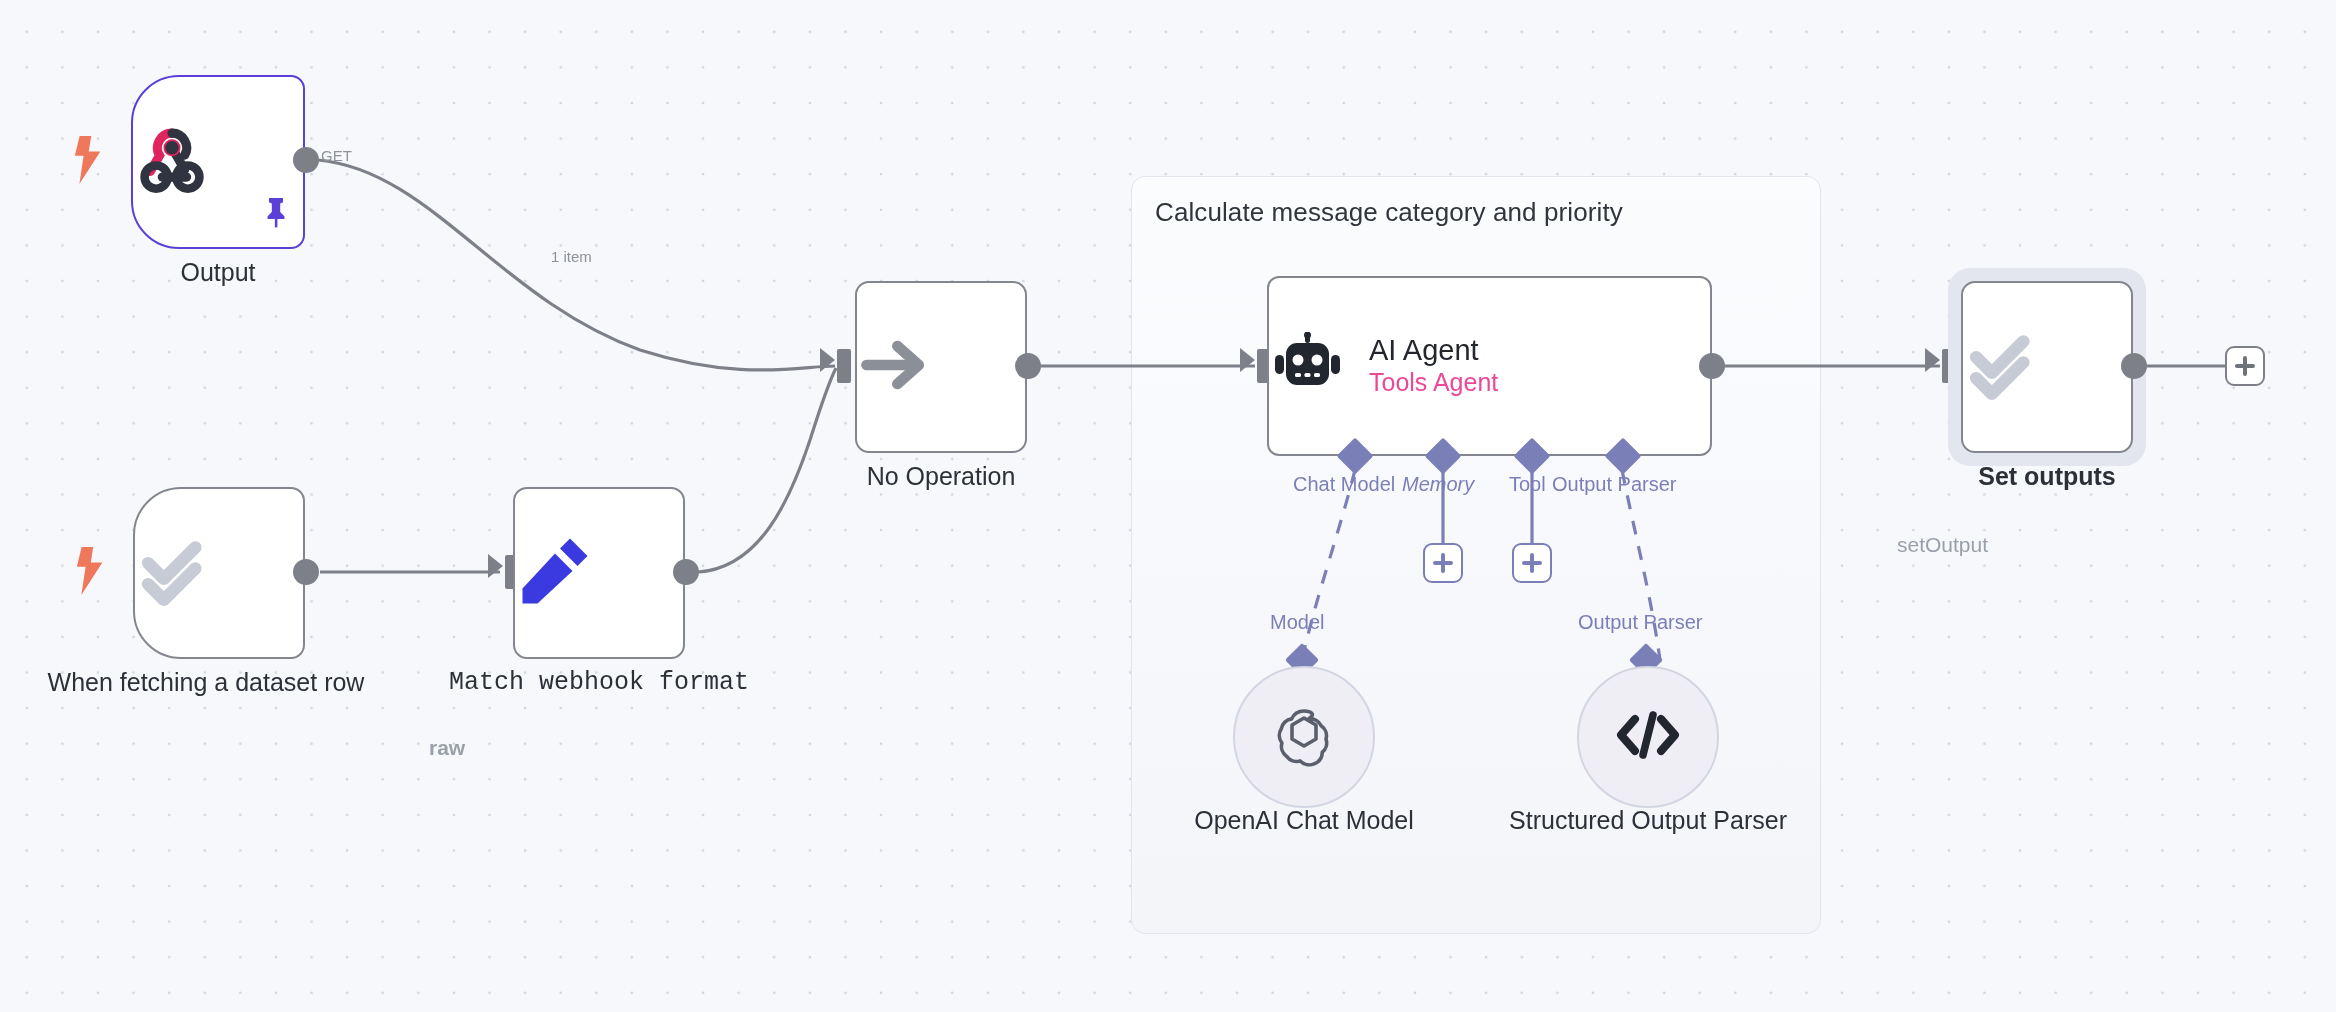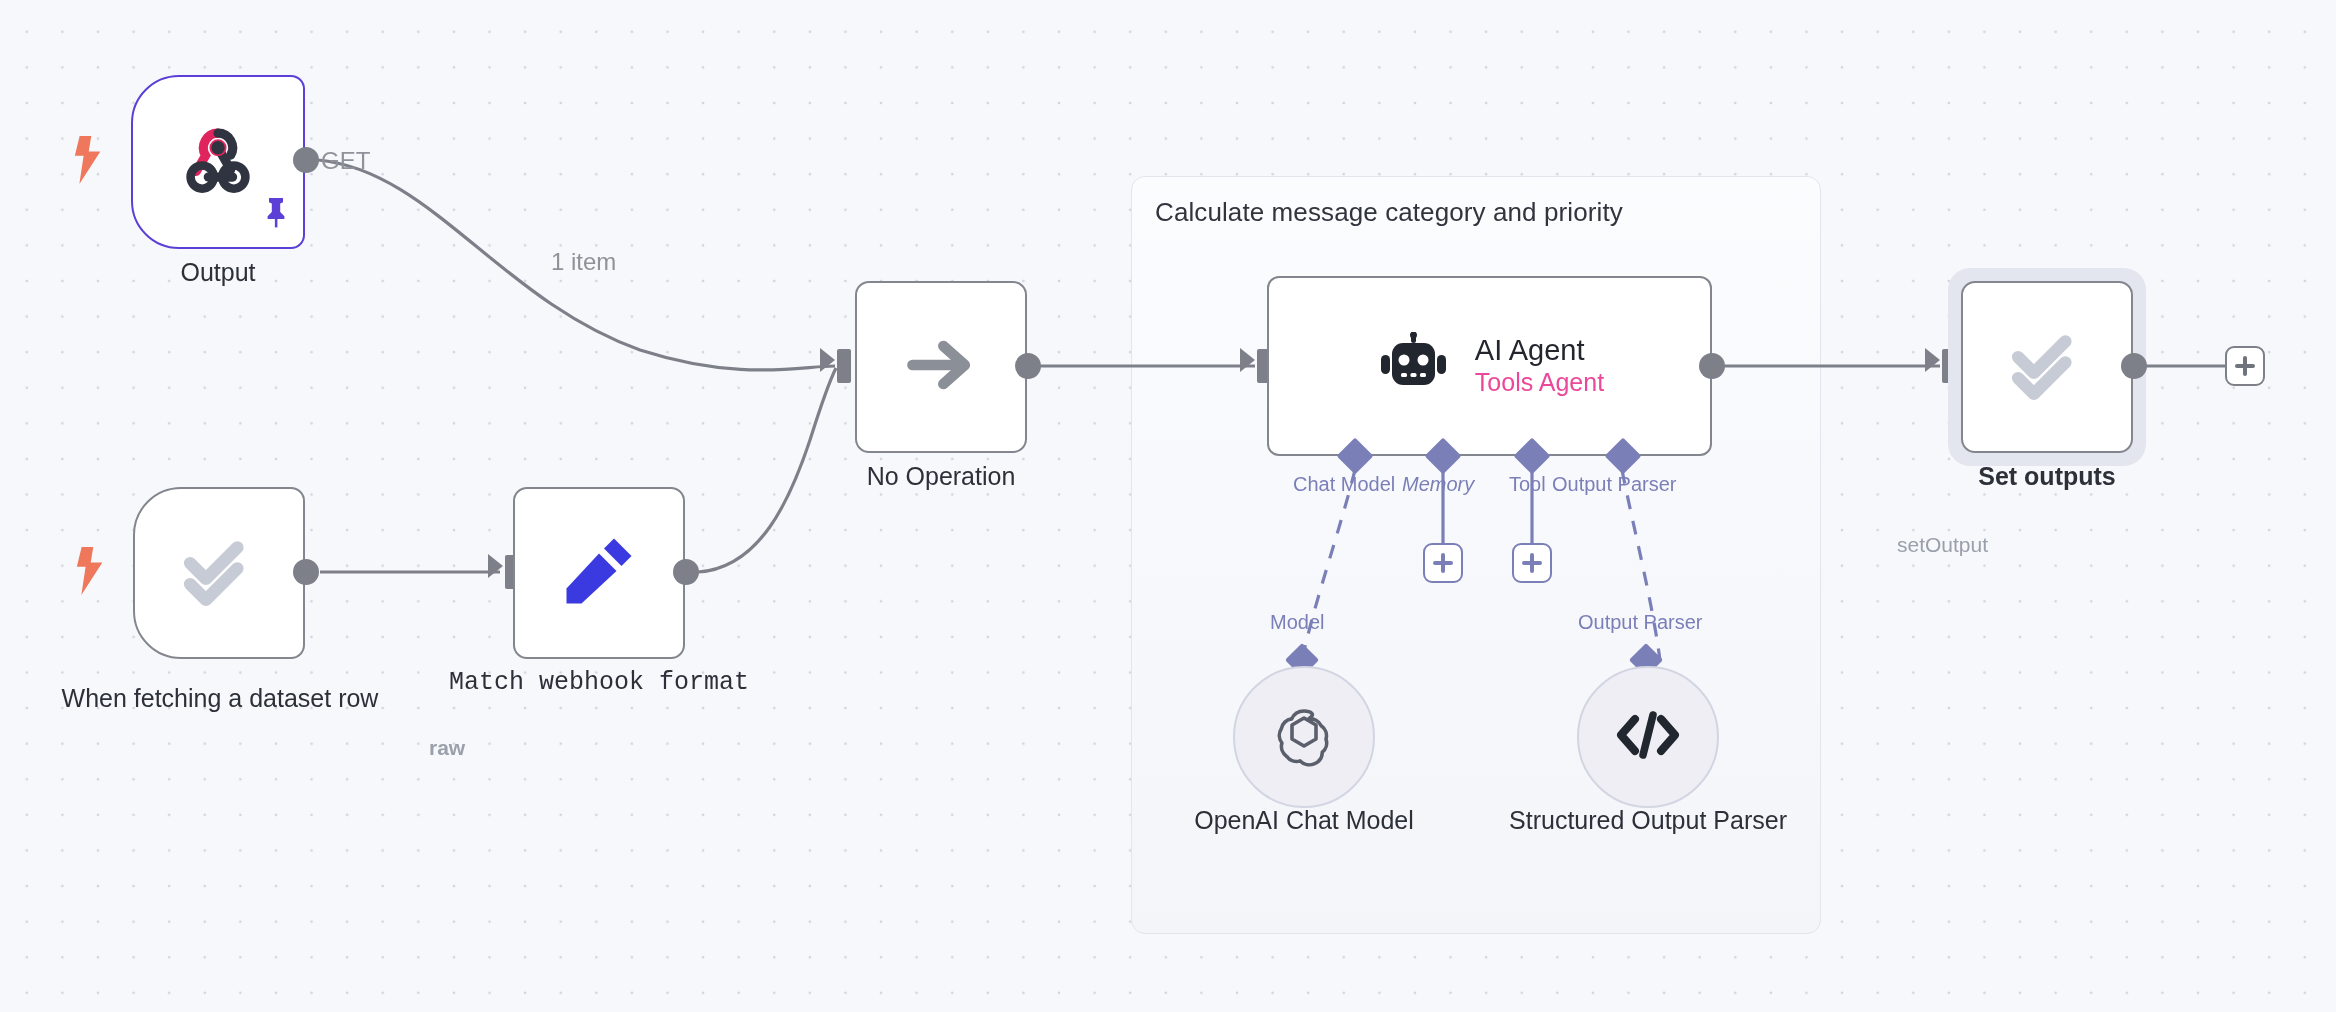--- a/index.html
+++ b/index.html
@@ -33,21 +33,21 @@
     letter-spacing: 0.1px;
     white-space: nowrap;
   }
 
   
   .node {
     position: absolute;
     background: #ffffff;
     border: 2.5px solid #83868e;
     border-radius: 14px;
-    display: flex; align-items: center; justify-content: center;
+    display: flex; align-items: center; justify-content: flex-start;
   }
   .node.trigger { border-radius: 48px 14px 14px 48px; }
   .node.accent-purple { border-color: #5b3fd6; }
   .node.wide { border-radius: 12px; }
 
   .node-sel-halo {
     position: absolute;
     background: #e3e6ef;
     border-radius: 22px;
   }
@@ -145,21 +145,21 @@
     position: absolute;
     width: 24px; height: 24px;
     background: #7b7fb8;
     transform: rotate(45deg);
     border-radius: 2px;
   }
 
   
   .edge-label {
     position: absolute;
-    font-size: 24px;
+    font-size: 15px;
     color: #8e9299;
     background: transparent;
     white-space: nowrap;
   }
 </style>
 </head>
 <body>
 
 <div id="canvas">
 
@@ -228,21 +228,21 @@
   </div>
   <div class="node trigger" style="left:133px; top:487px; width:172px; height:172px;">
     <span>
       <svg width="84" height="84" viewBox="0 0 64 64">
         <path d="M10 26 L22 38 L46 14" fill="none" stroke="#c7cbd6" stroke-width="9.5" stroke-linecap="round" stroke-linejoin="round"></path>
         <path d="M10 42 L22 54 L46 30" fill="none" stroke="#c7cbd6" stroke-width="9.5" stroke-linecap="round" stroke-linejoin="round"></path>
       </svg>
     </span>
   </div>
   <div class="out-dot" style="left:293px; top:559px;"></div>
-  <div class="node-label" style="left:50px; top:668px; width:340px;margin-top:16px;">When fetching a dataset row</div>
+  <div class="node-label" style="left:36px; top:668px; width:340px;">When fetching a dataset row</div>
 
   <div class="in-arrow" style="left:488px; top:554px;"></div>
   <div class="in-stub" style="left:505px; top:555px;"></div>
   <div class="node" style="left:513px; top:487px; width:172px; height:172px;">
     <span>
       <svg width="80" height="80" viewBox="0 0 64 64">
         <path d="M44 6 L58 20 L50 28 L36 14 Z" fill="#3a3ae0"></path>
         <path d="M32 18 L46 32 L18 58 L6 58 L6 46 Z" fill="#3a3ae0"></path>
       </svg>
     </span>

